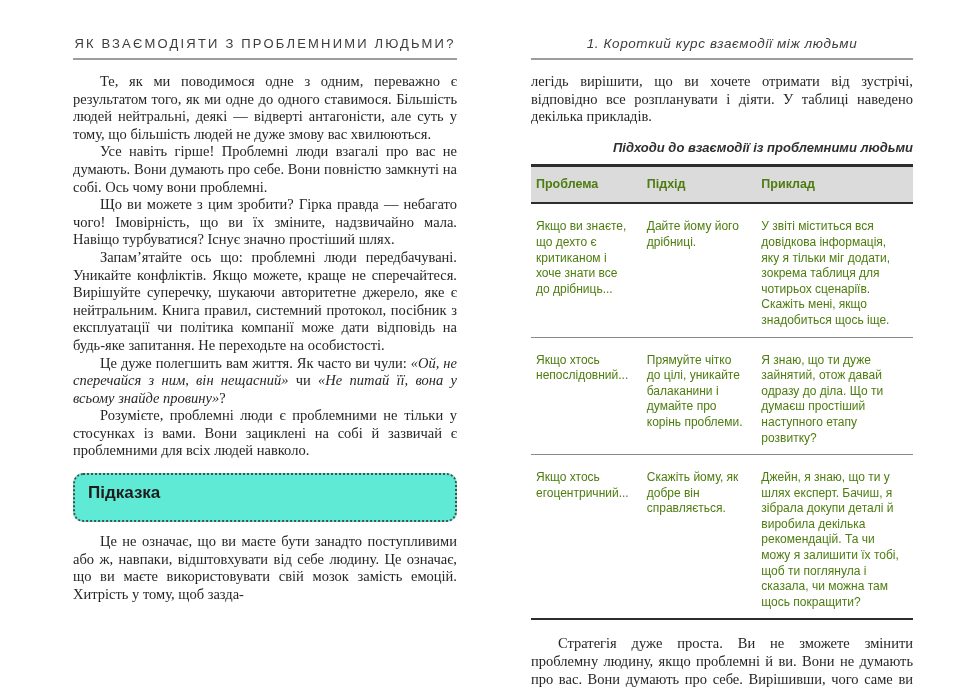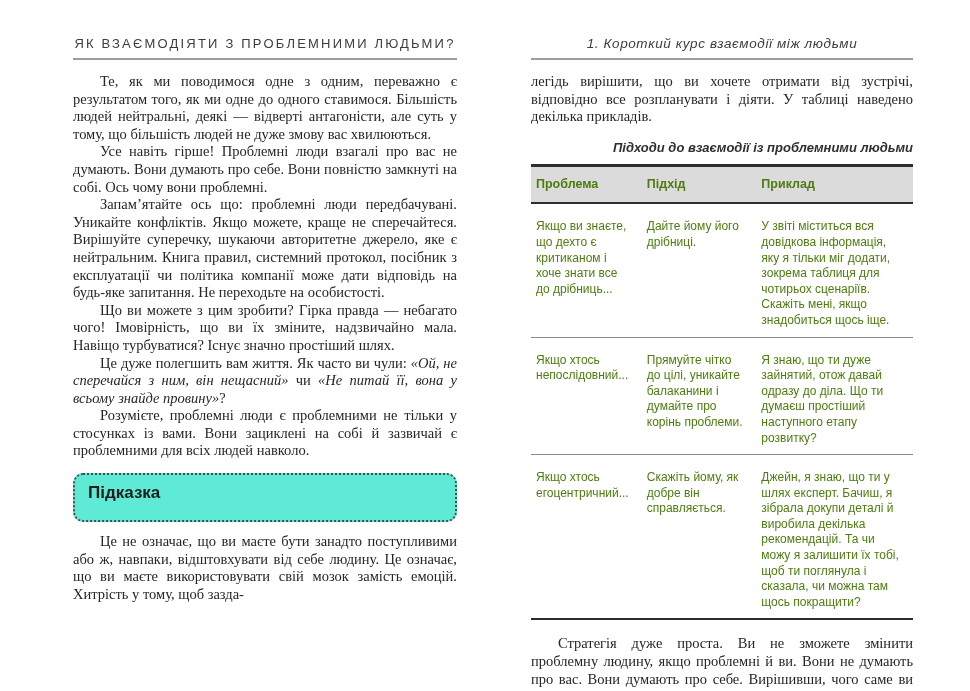--- a/index.html
+++ b/index.html
@@ -100,22 +100,22 @@
 </style>
 </head>
 <body>
 
 <div class="page page-left">
   <div class="running-head caps">ЯК ВЗАЄМОДІЯТИ З ПРОБЛЕМНИМИ ЛЮДЬМИ?</div>
 
   <div class="body-text">
     <p>Те, як ми поводимося одне з одним, переважно є результатом того, як ми одне до одного ставимося. Більшість людей нейтральні, деякі — відверті антагоністи, але суть у тому, що більшість людей не дуже змову вас хвилюються.</p>
     <p>Усе навіть гірше! Проблемні люди взагалі про вас не думають. Вони думають про себе. Вони повністю замкнуті на собі. Ось чому вони проблемні.</p>
+    <p>Що ви можете з цим зробити? Гірка правда — небагато чого! Імовірність, що ви їх зміните, надзвичайно мала. Навіщо турбуватися? Існує значно простіший шлях.</p>
     <p>Запам’ятайте ось що: проблемні люди передбачувані. Уникайте конфліктів. Якщо можете, краще не сперечайтеся. Вирішуйте суперечку, шукаючи авторитетне джерело, яке є нейтральним. Книга правил, системний протокол, посібник з експлуатації чи політика компанії може дати відповідь на будь-яке запитання. Не переходьте на особистості.</p>
-    <p>Що ви можете з цим зробити? Гірка правда — небагато чого! Імовірність, що ви їх зміните, надзвичайно мала. Навіщо турбуватися? Існує значно простіший шлях.</p>
     <p><span>Це дуже полегшить вам життя. Як часто ви чули: </span><span class="q-italic">«Ой, не сперечайся з ним, він нещасний»</span><span> чи </span><span class="q-italic">«Не питай її, вона у всьому знайде провину»</span><span>?</span></p>
     <p>Розумієте, проблемні люди є проблемними не тільки у стосунках із вами. Вони зациклені на собі й зазвичай є проблемними для всіх людей навколо.</p>
   </div>
 
   <div class="hint-box">
     <p class="hint-title">Підказка</p>
   </div>
 
   <div class="body-text" style="margin-top:0;">
     <p>Це не означає, що ви маєте бути занадто поступливими або ж, навпаки, відштовхувати від себе людину. Це означає, що ви маєте використовувати свій мозок замість емоцій. Хитрість у тому, щоб зазда-</p>

